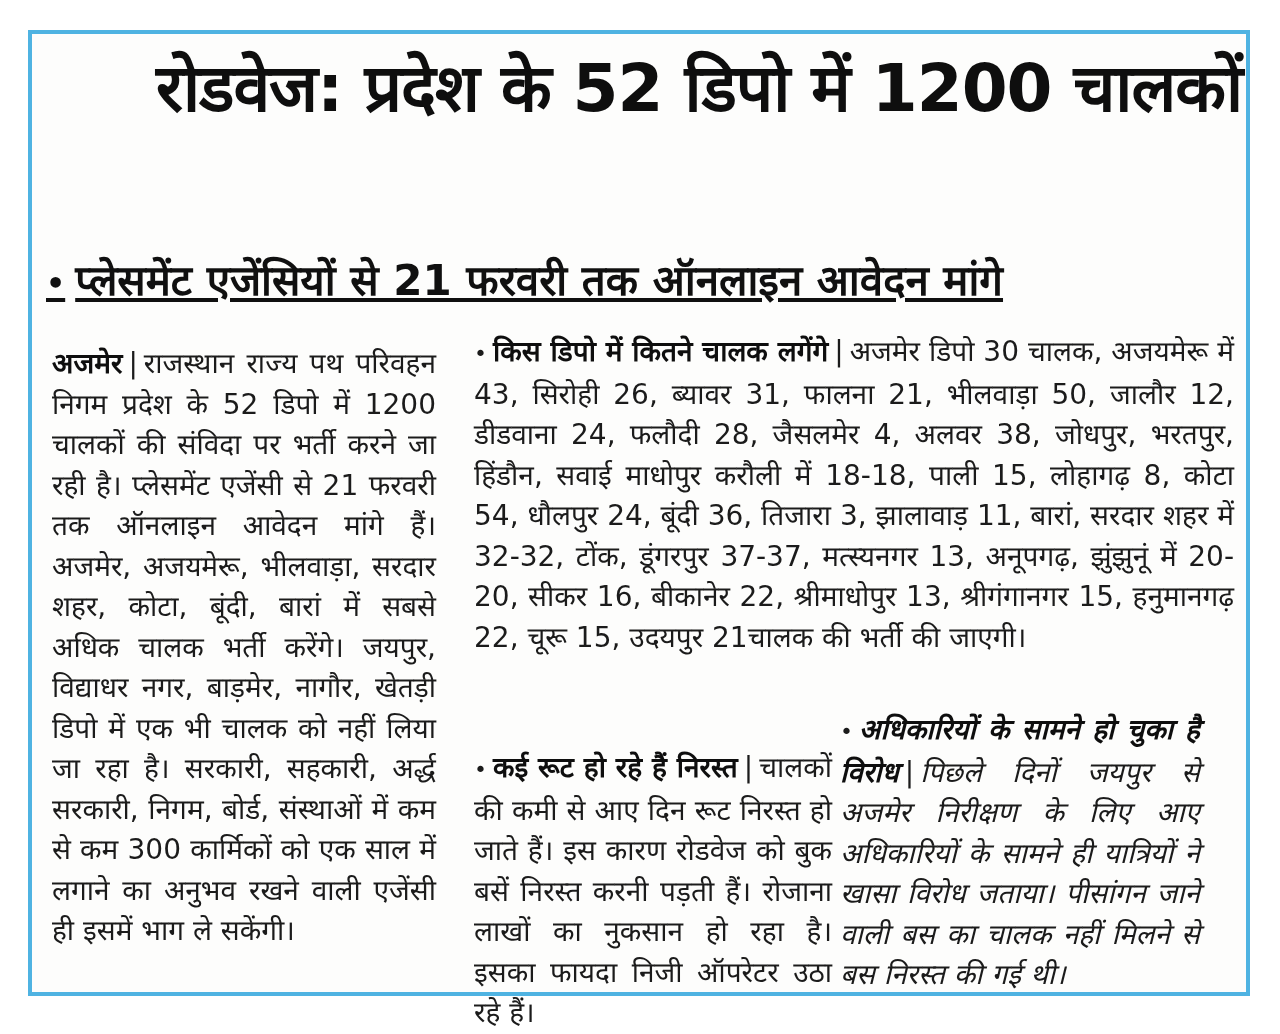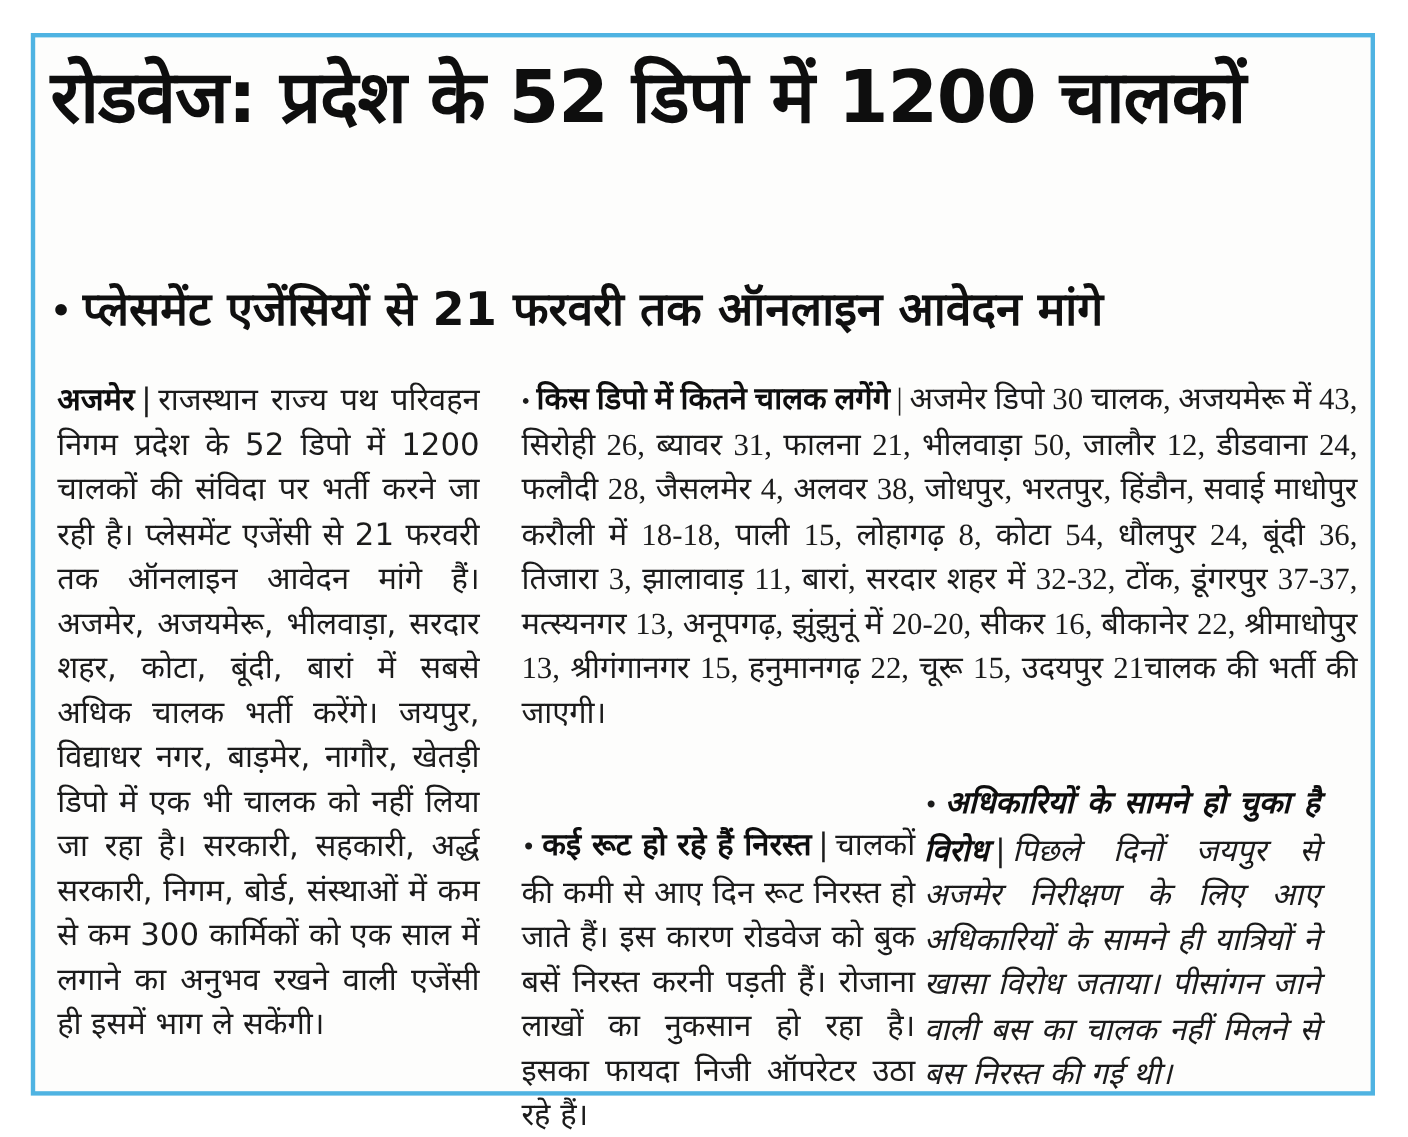--- a/index.html
+++ b/index.html
@@ -28,32 +28,34 @@
     position: absolute;
     left: 14px;
     top: 8px;
     width: 1196px;
     margin: 0;
     font-size: 66px;
     line-height: 94px;
     font-weight: bold;
     letter-spacing: -1px;
     color: #0e0e0e;
+    text-align: right;
   }
   .subheadline {
     position: absolute;
     left: 14px;
     top: 212px;
     width: 1196px;
     margin: 0;
     font-size: 42px;
     line-height: 70px;
     font-weight: bold;
     color: #101010;
     white-space: nowrap;
+    text-decoration: underline;
   }
   .subheadline .bullet {
     font-size: 30px;
     vertical-align: middle;
     margin-right: 10px;
   }
   .body-text {
     font-size: 28px;
     line-height: 40.5px;
     text-align: justify;
@@ -65,24 +67,23 @@
   .col-left {
     position: absolute;
     left: 10px;
     top: 300px;
     width: 404px;
     height: 650px;
   }
   .sec-depot {
     position: absolute;
     left: 432px;
-    top: 300px;
+    top: 288px;
     width: 780px;
     height: 320px;
-    font-family: Liberation Serif, serif;
   }
   .sec-routes {
     position: absolute;
     left: 432px;
     top: 704px;
     width: 378px;
     height: 290px;
   }
   .sec-protest {
     position: absolute;

